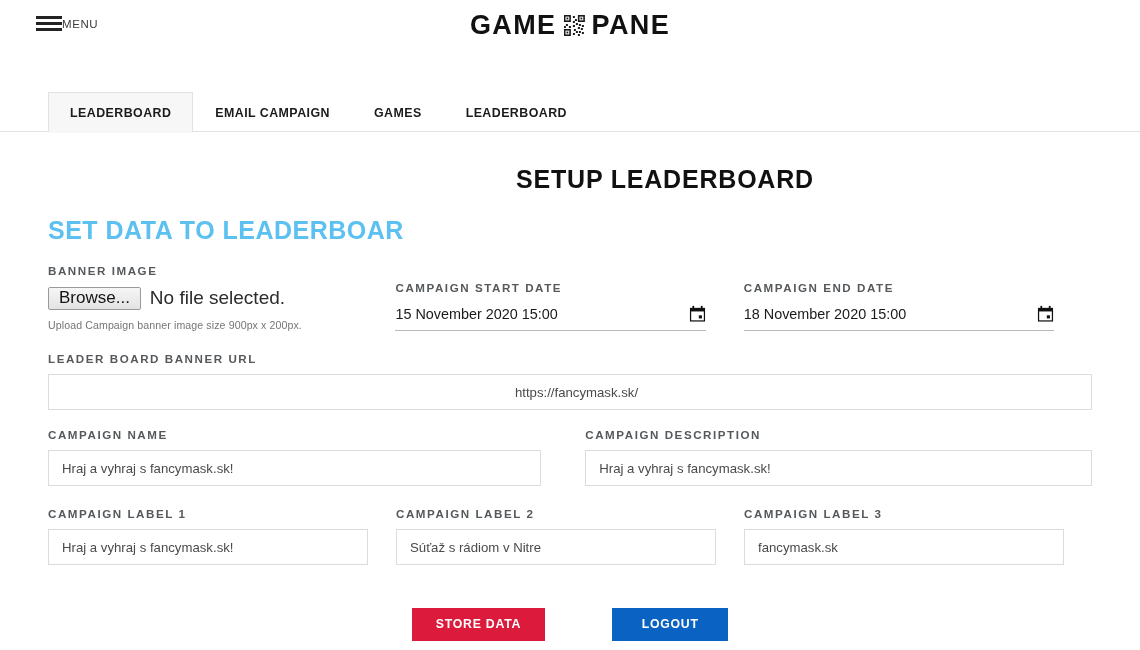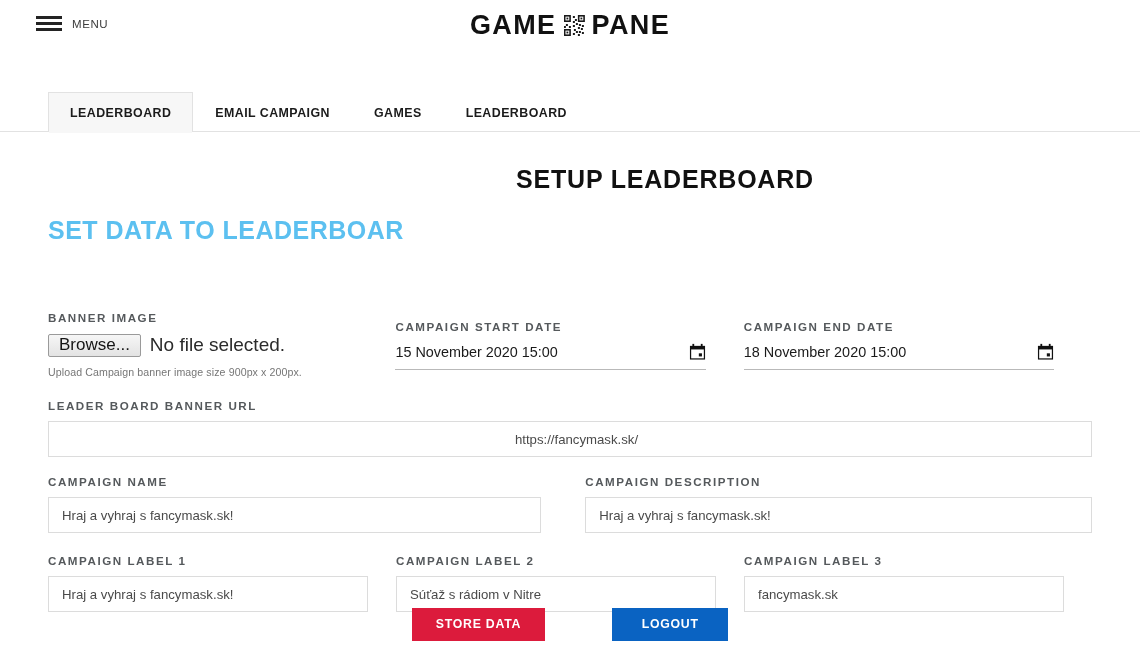--- a/index.html
+++ b/index.html
@@ -22,21 +22,20 @@
     position: relative;
     height: 56px;
     width: 100%;
   }
   .menu-group {
     position: absolute;
     left: 36px;
     top: 15px;
     display: flex;
     align-items: center;
-    gap: 10px;
     cursor: pointer;
   }
   .hamburger {
     display: flex;
     flex-direction: column;
     justify-content: space-between;
     width: 26px;
     height: 17px;
     padding: 1px 0;
   }
@@ -158,21 +157,21 @@
   .field-label {
     font-size: 11.6px;
     font-weight: bold;
     letter-spacing: 1.55px;
     color: #55595c;
     margin-bottom: 9px;
     display: block;
   }
 
   
-  .row-1 { align-items: center; margin-top: 47px; }
+  .row-1 { align-items: flex-end; }
   .col-banner { width: 358px; padding-right: 12px; }
   .file-row {
     display: flex;
     align-items: center;
     gap: 9px;
     height: 24px;
   }
   .browse-btn {
     font-family: "Liberation Sans", sans-serif;
     font-size: 17px;

